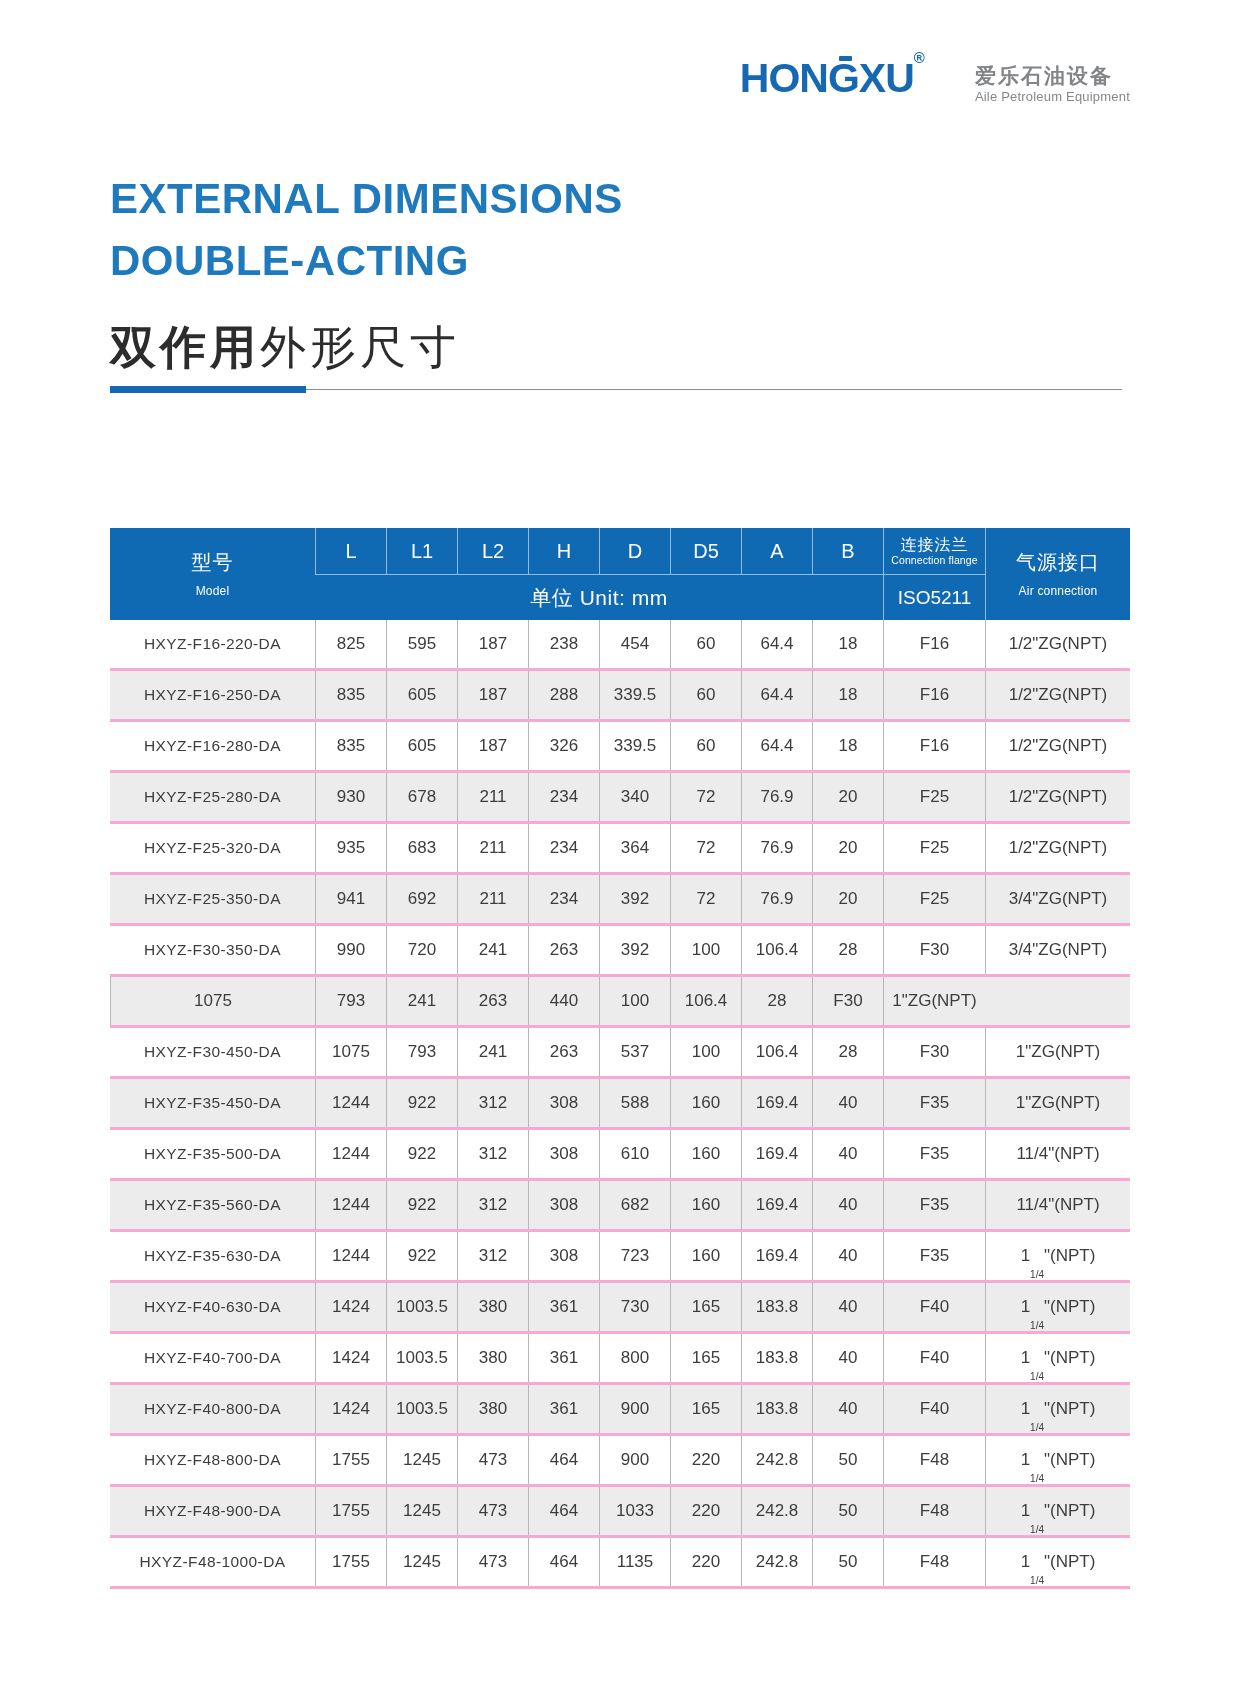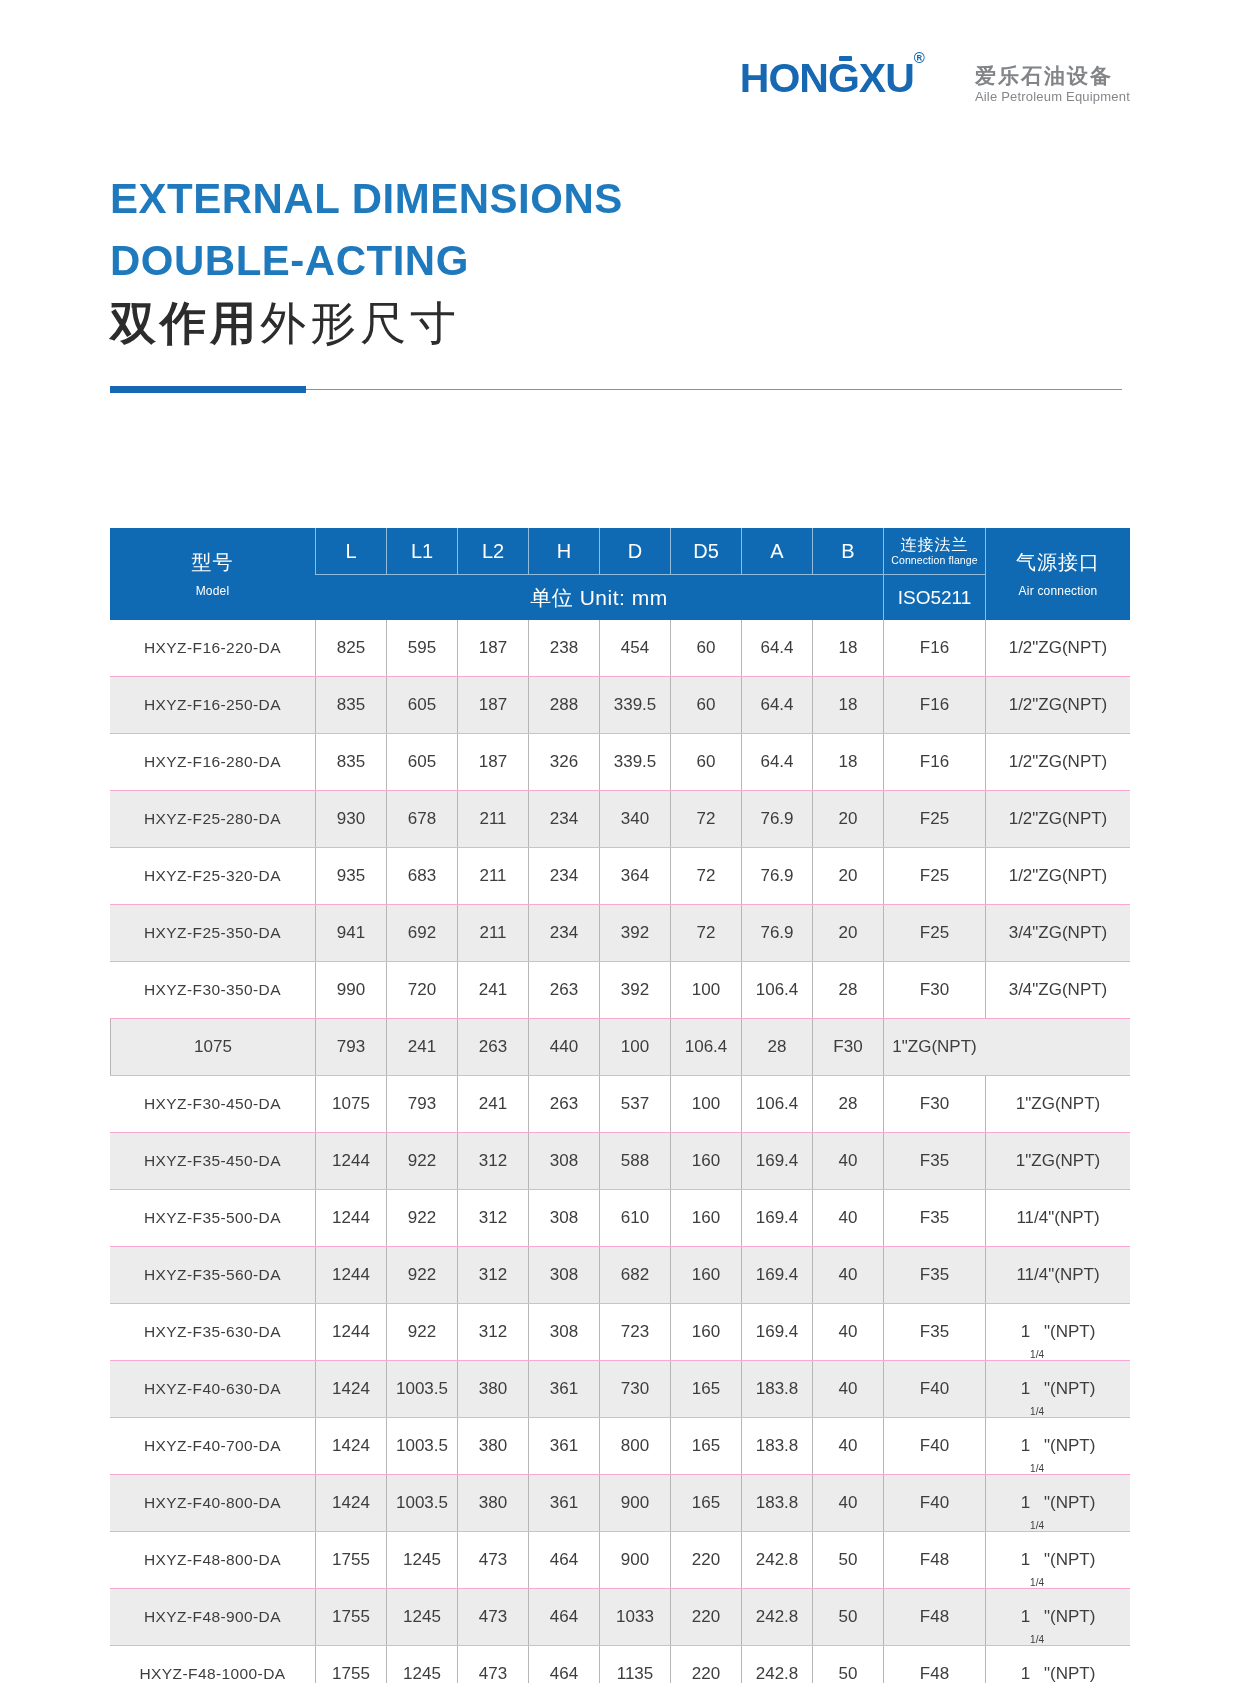--- a/index.html
+++ b/index.html
@@ -14,21 +14,21 @@
             vertical-align:super;position:relative;top:-14px;letter-spacing:0;}
   .logo-tick{position:absolute;top:-2px;right:73px;width:13px;height:5px;
              background:var(--brand-blue);border-radius:1px;}
   .logo-cnen{margin-left:22px;display:flex;flex-direction:column;}
   .logo-cn{font-size:21px;font-weight:bold;color:#828487;letter-spacing:2px;margin-top:7px;line-height:1;}
   .logo-en{font-size:13px;color:#84878a;margin-top:4px;letter-spacing:.2px;line-height:1;}
 
   
   .title{position:absolute;left:110px;top:168px;}
   .title-en{font-size:42px;font-weight:bold;color:var(--title-blue);line-height:62px;letter-spacing:.5px;}
-  .title-cn{margin-top:4px;font-size:46px;color:#2c2c2c;letter-spacing:4px;line-height:54px;}
+  .title-cn{margin-top:28px;font-size:46px;color:#2c2c2c;letter-spacing:4px;line-height:54px;}
   .title-cn .cn-b{font-weight:bold;}
   .title-cn .cn-n{font-weight:400;}
 
   
   .divider{position:absolute;left:110px;top:386px;width:1020px;height:7px;}
   .divider-line{position:absolute;left:0;top:3px;width:1012px;height:1px;background:#8f8f8f;}
   .divider-bar{position:absolute;left:0;top:0;width:196px;height:7px;background:var(--brand-blue);}
 
   
   .dtable{position:absolute;left:110px;top:528px;width:1020px;}
@@ -44,21 +44,21 @@
   .unit-h{grid-column:2/10;grid-row:2;font-size:21px;letter-spacing:.5px;
           border-top:1px solid rgba(255,255,255,.55);}
   .iso-h{grid-column:10;grid-row:2;font-size:19px;
          border-top:1px solid rgba(255,255,255,.55);border-left:1px solid rgba(255,255,255,.55);}
   .h-cn{font-size:20px;letter-spacing:1px;line-height:24px;}
   .h-en{font-size:12px;letter-spacing:.2px;line-height:15px;margin-top:10px;text-align:right;}
   .h-cn2{font-size:16px;letter-spacing:1px;line-height:19px;}
   .h-en2{font-size:10.5px;letter-spacing:.1px;line-height:13px;}
 
   .tbody{width:1020px;box-shadow:inset 1px 0 0 #a8a8a8,inset -1px 0 0 #a8a8a8;}
-  .trow{display:grid;height:57px;background:#fff;border-bottom:1px solid #f9a8d4;box-sizing:border-box;
+  .trow{display:grid;height:51px;background:#fff;border-bottom:3px solid #f9a8d4;box-sizing:border-box;
         grid-template-columns:205px 71px 71px 71px 71px 71px 71px 71px 71px 102px 145px;}
   .trow.alt{background:var(--row-alt);}
   .cell{display:flex;align-items:center;justify-content:center;box-sizing:border-box;
         font-size:17px;color:#3d3d3d;border-left:1px solid #b6b6b6;white-space:nowrap;}
   .cell.model{border-left:none;font-size:15.5px;letter-spacing:.4px;}
   .frac{font-size:10px;letter-spacing:0;align-self:flex-end;padding-bottom:0;}
 </style>
 </head>
 <body style="--brand-blue: #1568b1; --title-blue: #1e79bd; --header-blue: #0f6ab3; --row-alt: #ececec;">
 

